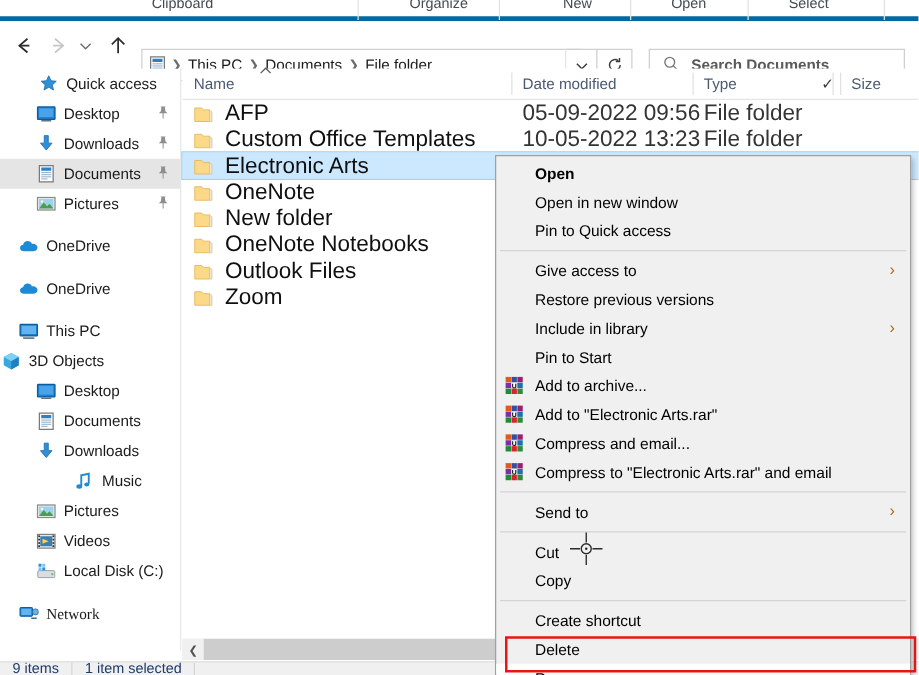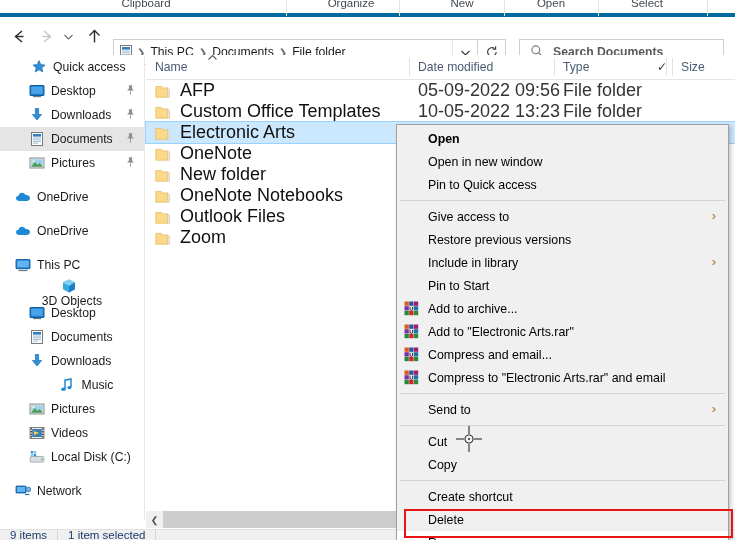--- a/index.html
+++ b/index.html
@@ -425,21 +425,21 @@
         <div class="nav-item" style="padding-left: 14px;">
           <span class="nav-ico">
             <svg width="16" height="16" viewBox="0 0 16 16">
               <rect x="1" y="2.5" width="14" height="9.2" rx="0.6" fill="#1f7fd0" stroke="#0d5c9e" stroke-width="0.9"></rect>
               <rect x="2.2" y="3.6" width="11.6" height="6.6" fill="#62b4ee"></rect>
               <path d="M3.5 13.5 L12.5 13.5" stroke="#6a7e8c" stroke-width="1.3"></path>
             </svg>
           </span>
           <span>This PC</span>
         </div>
-        <div class="nav-item" style=" flex-direction: column;">
+        <div class="nav-item" style="">
           <span class="nav-ico">
             <svg width="16" height="16" viewBox="0 0 16 16">
               <path d="M8 1.4 L14 4.6 L14 11.2 L8 14.5 L2 11.2 L2 4.6 Z" fill="#37a8e0"></path>
               <path d="M8 1.4 L14 4.6 L8 7.9 L2 4.6 Z" fill="#7fd1f2"></path>
               <path d="M8 7.9 L14 4.6 L14 11.2 L8 14.5 Z" fill="#1f7fc0"></path>
             </svg>
           </span>
           <span>3D Objects</span>
         </div>
         <div class="nav-item" style="padding-left: 28px;">
@@ -519,21 +519,21 @@
               <rect x="1.8" y="2" width="2.4" height="2.4" fill="#2f8fd8"></rect>
               <rect x="4.8" y="2" width="2.4" height="2.4" fill="#7ec2ee"></rect>
               <rect x="1.8" y="4.9" width="2.4" height="2.4" fill="#7ec2ee"></rect>
               <rect x="4.8" y="4.9" width="2.4" height="2.4" fill="#2f8fd8"></rect>
               <circle cx="12.8" cy="10.3" r="0.9" fill="#5fc35f"></circle>
             </svg>
           </span>
           <span>Local Disk (C:)</span>
         </div>
         <div class="nav-gap"></div>
-        <div class="nav-item" style="padding-left: 14px;">
+        <div class="nav-item" style="padding-left: 14px; font-family: Liberation Serif, serif;">
           <span class="nav-ico">
             <svg width="16" height="16" viewBox="0 0 16 16">
               <rect x="1" y="3" width="10" height="7" rx="0.6" fill="#1f7fd0" stroke="#0d5c9e" stroke-width="0.8"></rect>
               <rect x="2" y="4" width="8" height="5" fill="#62b4ee"></rect>
               <path d="M10 11.5 L14.4 11.5" stroke="#3b6e92" stroke-width="1.2"></path>
               <circle cx="13.4" cy="6.5" r="2.4" fill="#6fb3e0" stroke="#2e6f9e" stroke-width="0.7"></circle>
             </svg>
           </span>
           <span>Network</span>
         </div>

